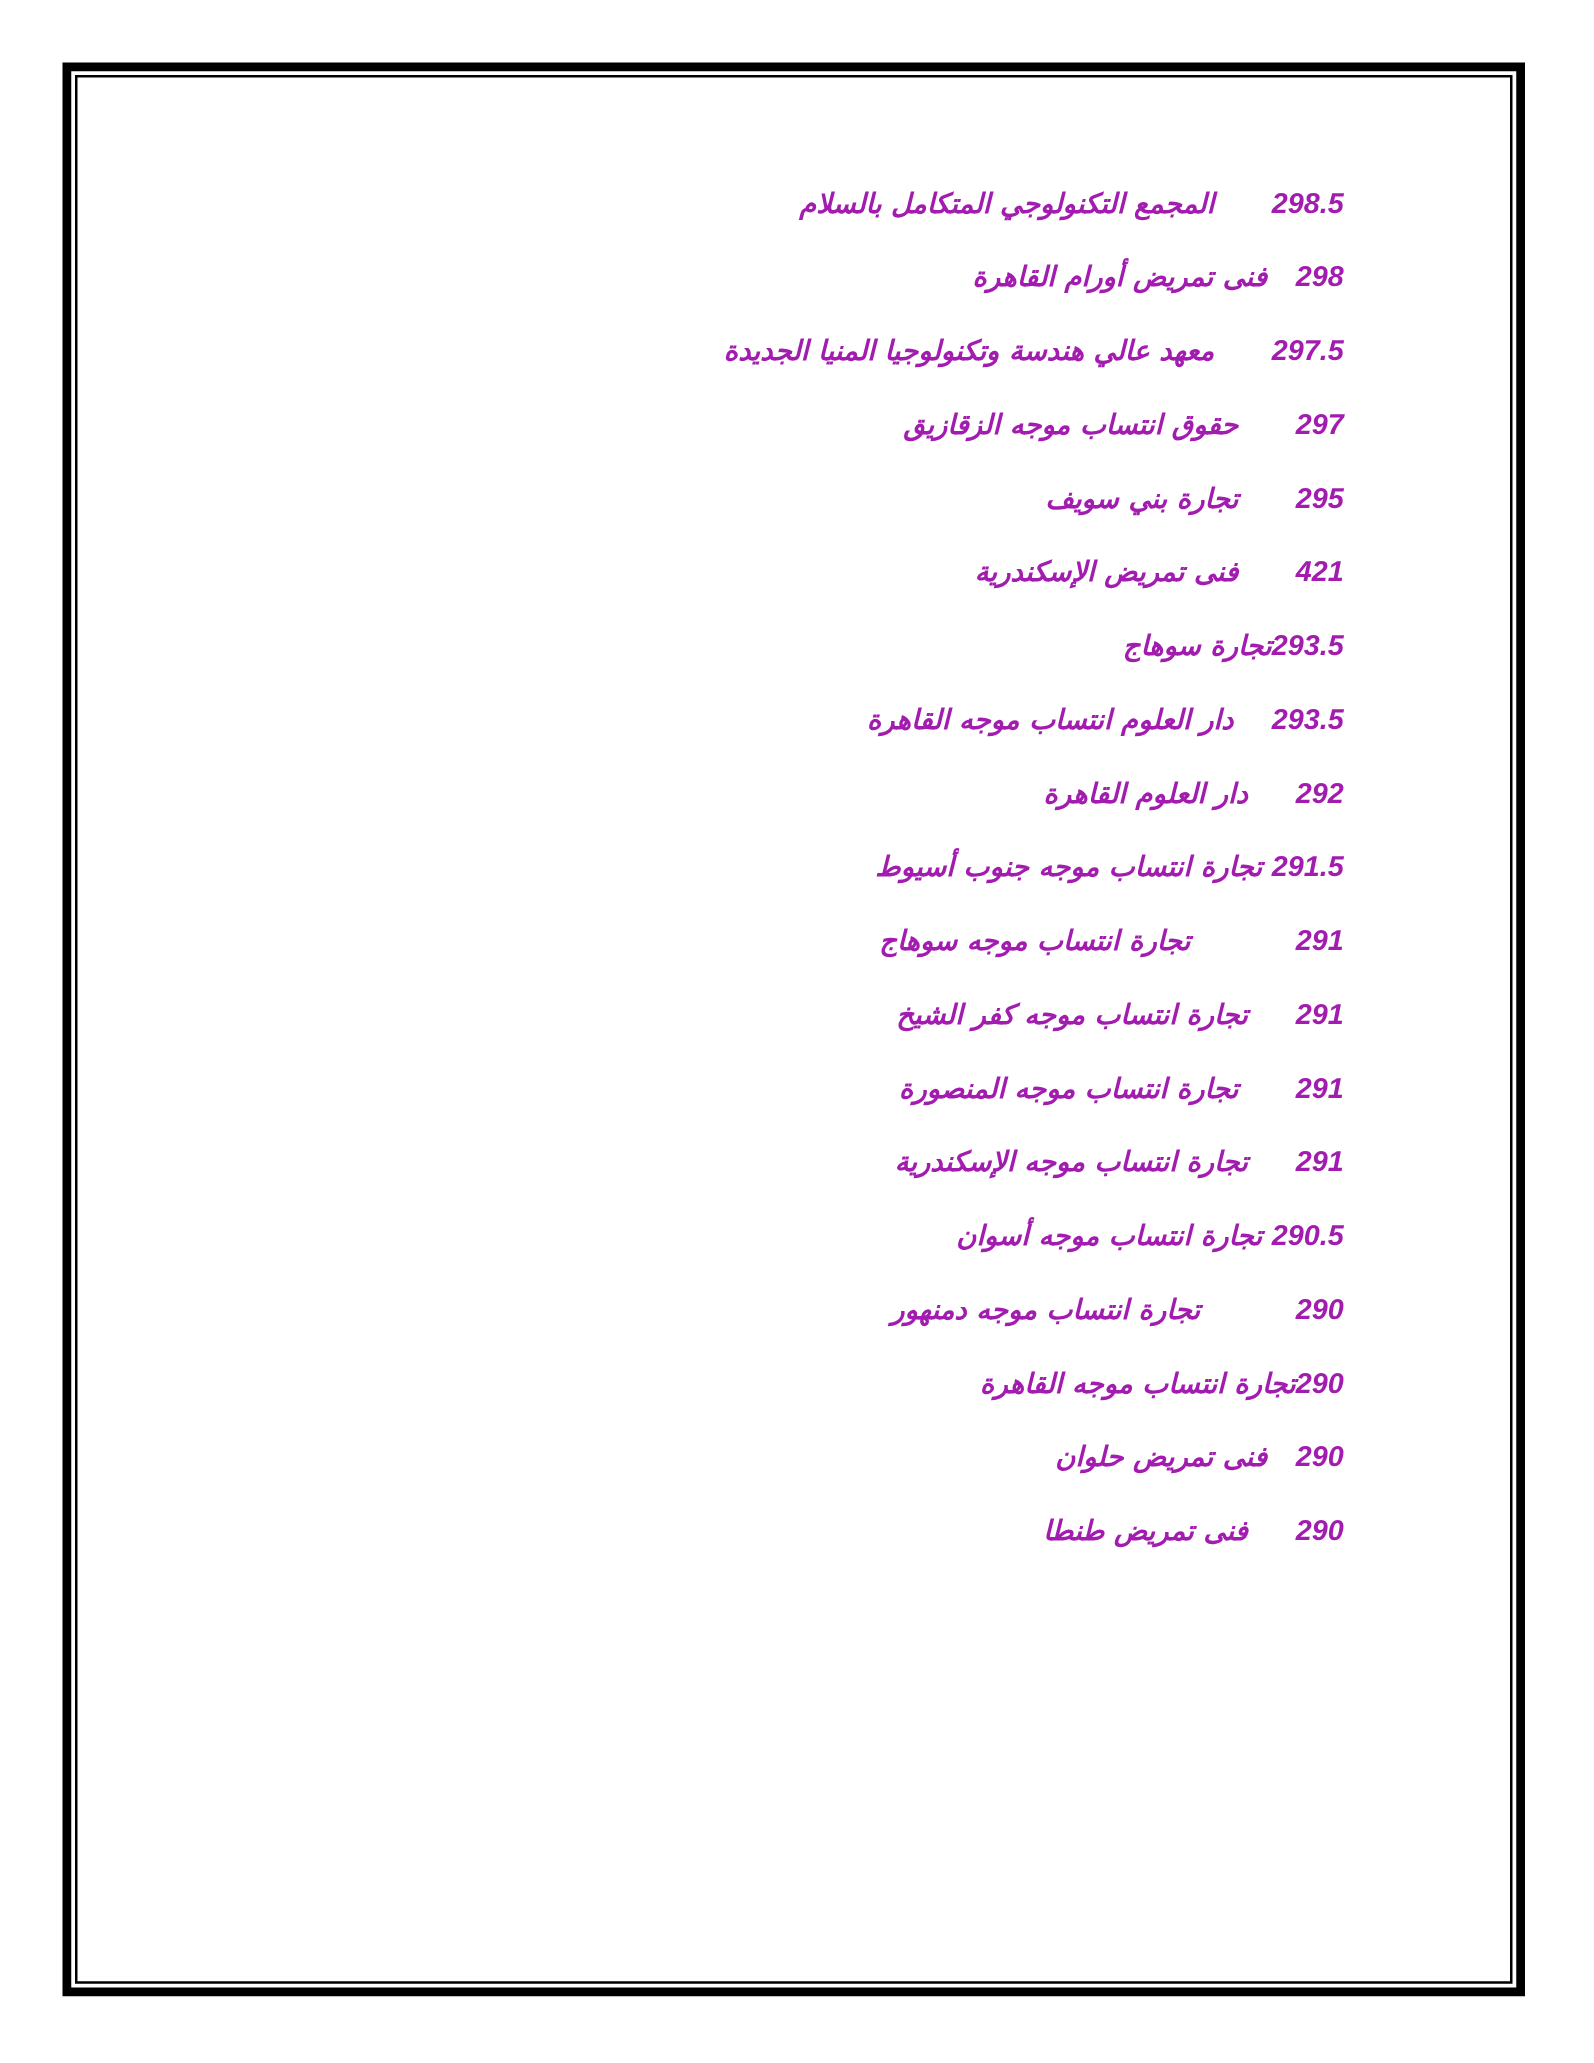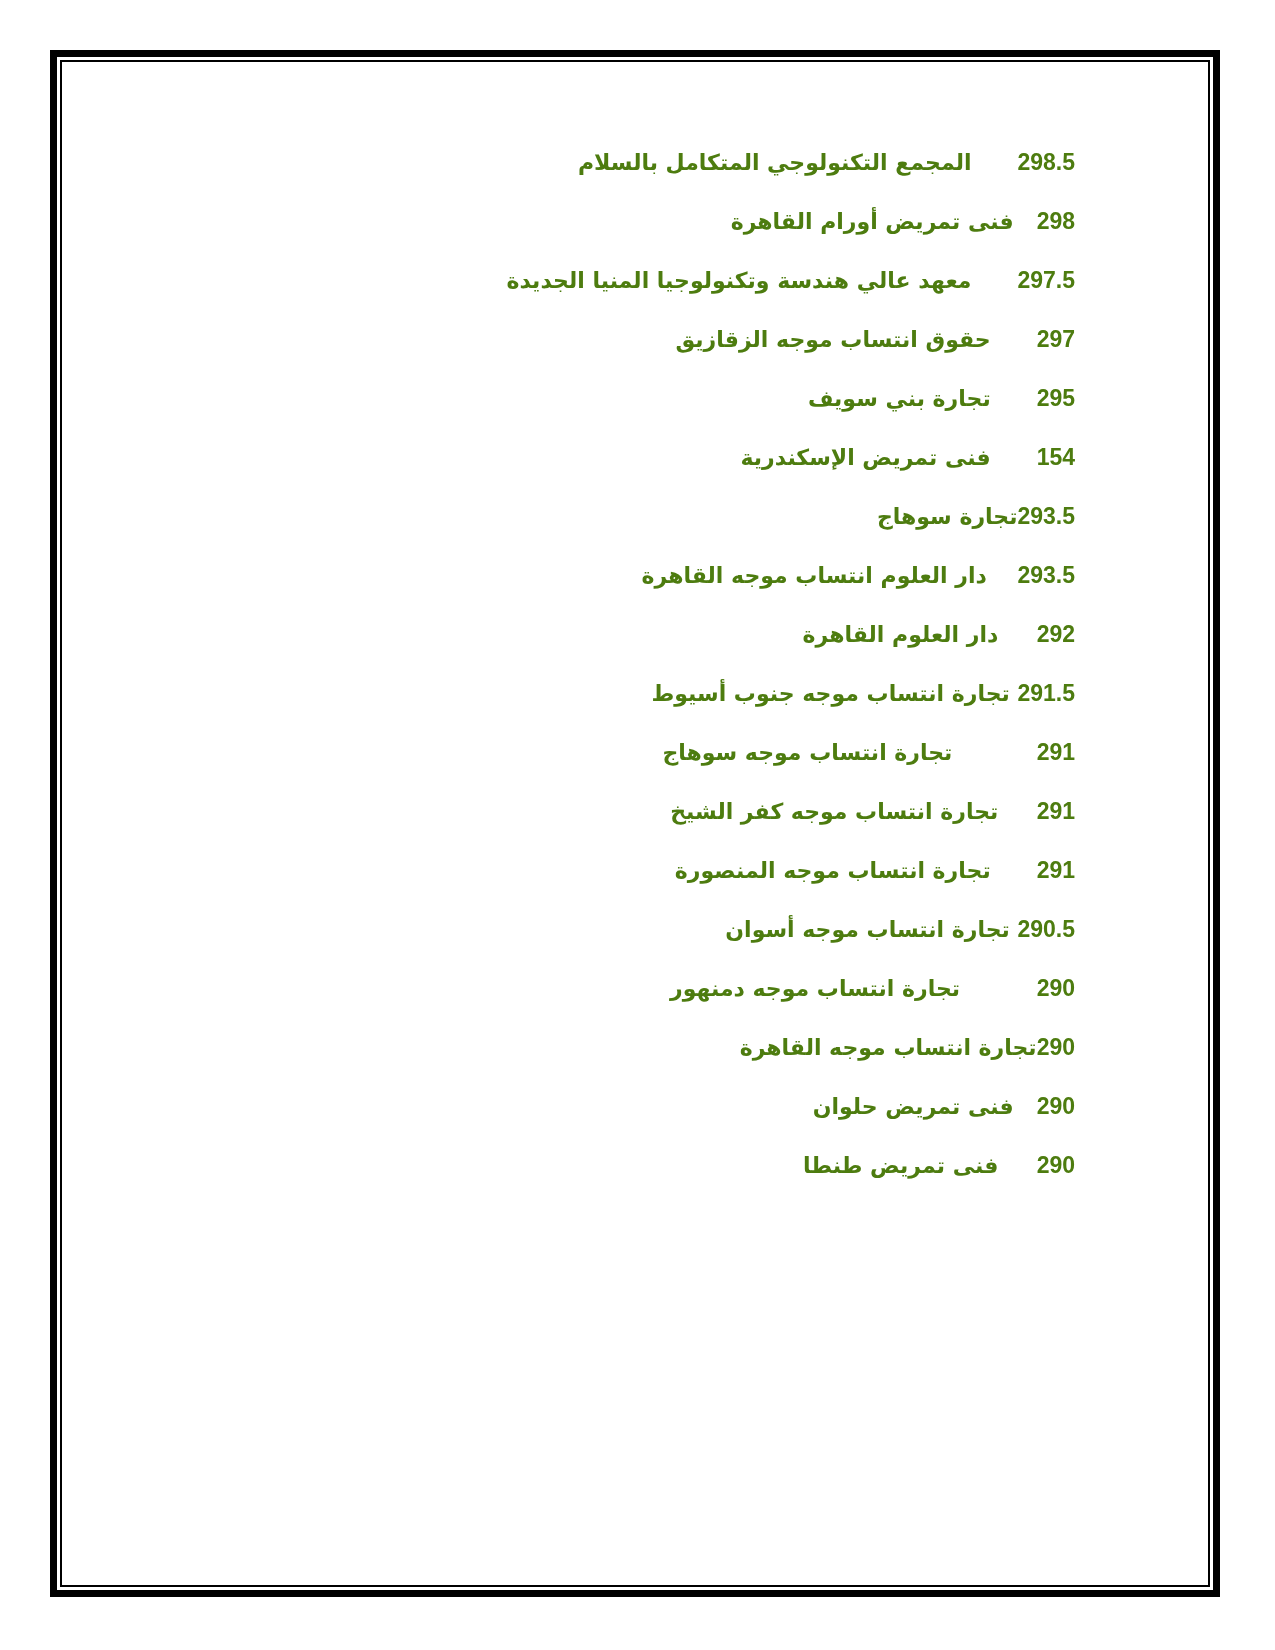--- a/index.html
+++ b/index.html
@@ -38,23 +38,24 @@
       right: 200px;
       width: 900px;
       direction: rtl;
       text-align: right;
     }
     .line {
       height: 59px;
       line-height: 40px;
       font-size: 22px;
       font-weight: bold;
-      color: #4d7c0f;
+      color: #a21caf;
       white-space: pre;
       unicode-bidi: plaintext;
+      font-style: italic;
     }
     .line .name { unicode-bidi: isolate; }
     .line .score {
       unicode-bidi: isolate;
       direction: ltr;
       font-family: "Liberation Sans", "DejaVu Sans", sans-serif;
       font-size: 23px;
     }
   </style>
 </head>
@@ -62,26 +63,27 @@
 
 <div class="page-border-outer"></div>
 <div class="page-border-inner"></div>
 
 <div class="content">
   <div class="line"><span class="name">المجمع التكنولوجي المتكامل بالسلام</span><span class="gap">      </span><span class="score">298.5</span></div>
   <div class="line"><span class="name">فنى تمريض أورام القاهرة</span><span class="gap">   </span><span class="score">298</span></div>
   <div class="line"><span class="name">معهد عالي هندسة وتكنولوجيا المنيا الجديدة</span><span class="gap">      </span><span class="score">297.5</span></div>
   <div class="line"><span class="name">حقوق انتساب موجه الزقازيق</span><span class="gap">      </span><span class="score">297</span></div>
   <div class="line"><span class="name">تجارة بني سويف</span><span class="gap">      </span><span class="score">295</span></div>
-  <div class="line"><span class="name">فنى تمريض الإسكندرية</span><span class="gap">      </span><span class="score">154</span></div>
+  <div class="line"><span class="name">فنى تمريض الإسكندرية</span><span class="gap">      </span><span class="score">421</span></div>
   <div class="line"><span class="name">تجارة سوهاج</span><span class="gap"></span><span class="score">293.5</span></div>
   <div class="line"><span class="name">دار العلوم انتساب موجه القاهرة</span><span class="gap">    </span><span class="score">293.5</span></div>
   <div class="line"><span class="name">دار العلوم القاهرة</span><span class="gap">     </span><span class="score">292</span></div>
   <div class="line"><span class="name">تجارة انتساب موجه جنوب أسيوط</span><span class="gap"> </span><span class="score">291.5</span></div>
   <div class="line"><span class="name">تجارة انتساب موجه سوهاج</span><span class="gap">           </span><span class="score">291</span></div>
   <div class="line"><span class="name">تجارة انتساب موجه كفر الشيخ</span><span class="gap">     </span><span class="score">291</span></div>
   <div class="line"><span class="name">تجارة انتساب موجه المنصورة</span><span class="gap">      </span><span class="score">291</span></div>
+  <div class="line"><span class="name">تجارة انتساب موجه الإسكندرية</span><span class="gap">     </span><span class="score">291</span></div>
   <div class="line"><span class="name">تجارة انتساب موجه أسوان</span><span class="gap"> </span><span class="score">290.5</span></div>
   <div class="line"><span class="name">تجارة انتساب موجه دمنهور</span><span class="gap">          </span><span class="score">290</span></div>
   <div class="line"><span class="name">تجارة انتساب موجه القاهرة</span><span class="gap"></span><span class="score">290</span></div>
   <div class="line"><span class="name">فنى تمريض حلوان</span><span class="gap">   </span><span class="score">290</span></div>
   <div class="line"><span class="name">فنى تمريض طنطا</span><span class="gap">     </span><span class="score">290</span></div>
 </div>
 
 </body></html>

